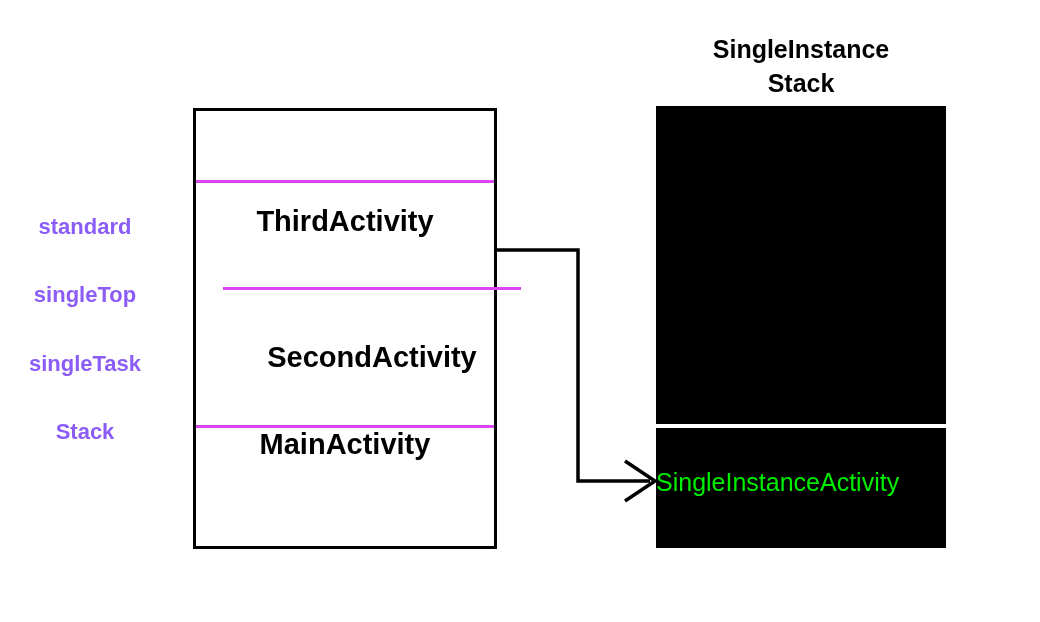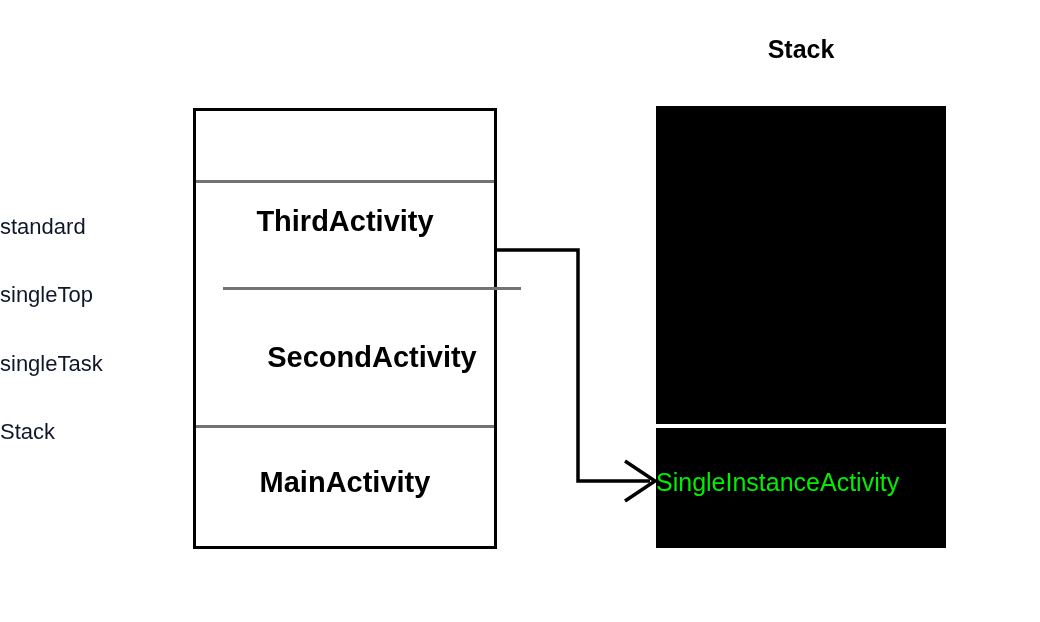--- a/index.html
+++ b/index.html
@@ -14,24 +14,25 @@
     position: relative;
     width: 1040px;
     height: 622px;
     background: #ffffff;
     overflow: hidden;
   }
 
   
   .mode-label {
     position: absolute;
-    font-weight: normal;
+    font-weight: bold;
     font-size: 22px;
-    color: #0f172a;
+    color: #8b5cf6;
     white-space: nowrap;
+    text-align: center;
     line-height: 1;
   }
 
   
   #main-stack {
     position: absolute;
     left: 193px;
     top: 108px;
     width: 304px;
     height: 441px;
@@ -45,26 +46,26 @@
     width: 100%;
     box-sizing: border-box;
     display: flex;
     justify-content: center;
     color: #000000;
     font-weight: bold;
     font-size: 29px;
     white-space: nowrap;
   }
   .stack-cell.div-top {
-    border-top: 3px solid #737373;
+    border-top: 3px solid #d946ef;
   }
   #cell-empty   { top: 0px;   height: 69px; }
   #cell-third   { top: 69px;  height: 107px; align-items: flex-start; padding-top: 22px; }
   #cell-second  { top: 176px; height: 138px; align-items: center; margin-left: 27px; }
-  #cell-main    { top: 314px; height: 124px; align-items: flex-start; padding-top: 38px; }
+  #cell-main    { top: 314px; height: 124px; align-items: flex-start; }
 
   
   #si-title {
     position: absolute;
     left: 656px;
     top: 33px;
     width: 290px;
     text-align: center;
     font-weight: bold;
     font-size: 25px;
@@ -140,20 +141,21 @@
     <div class="stack-cell" id="cell-empty"></div>
 
     <div class="stack-cell div-top" id="cell-third">ThirdActivity</div>
 
     <div class="stack-cell div-top" id="cell-second">SecondActivity</div>
 
     <div class="stack-cell div-top" id="cell-main">MainActivity</div>
   </div>
 
   <div id="si-title">
+    <div>SingleInstance</div>
     <div>Stack</div>
   </div>
 
   <div id="si-stack">
     <div id="si-cell-empty"></div>
     <div id="si-divider"></div>
     <div id="si-cell-activity">
       <div id="si-activity-label">SingleInstanceActivity</div>
     </div>
   </div>

